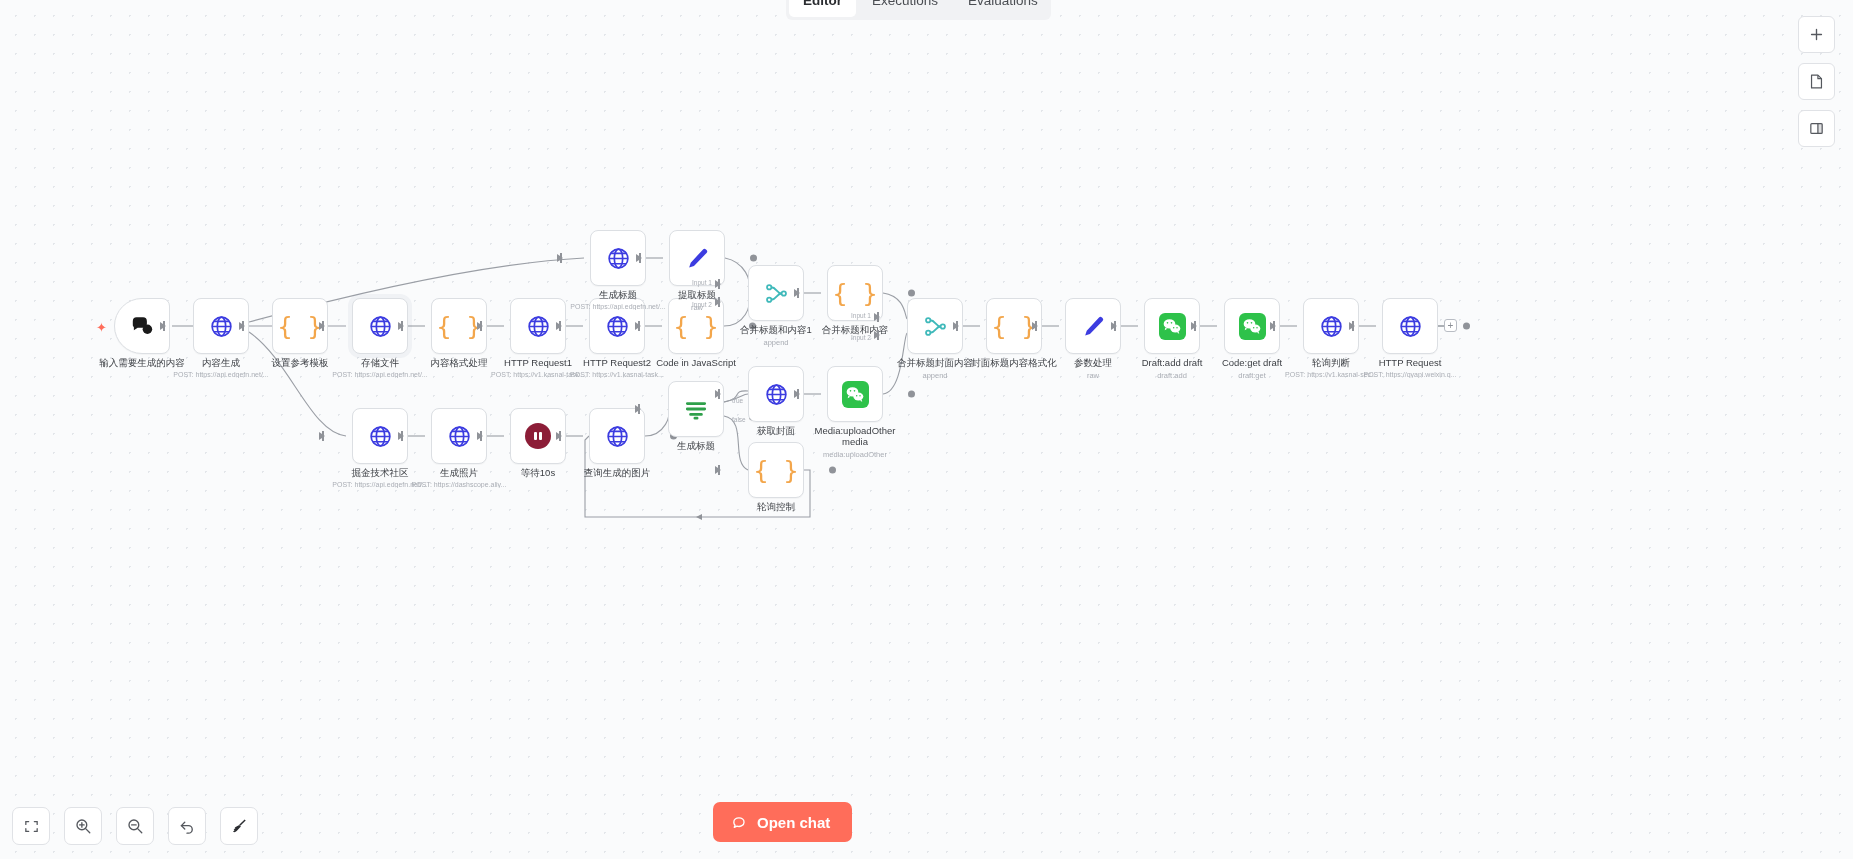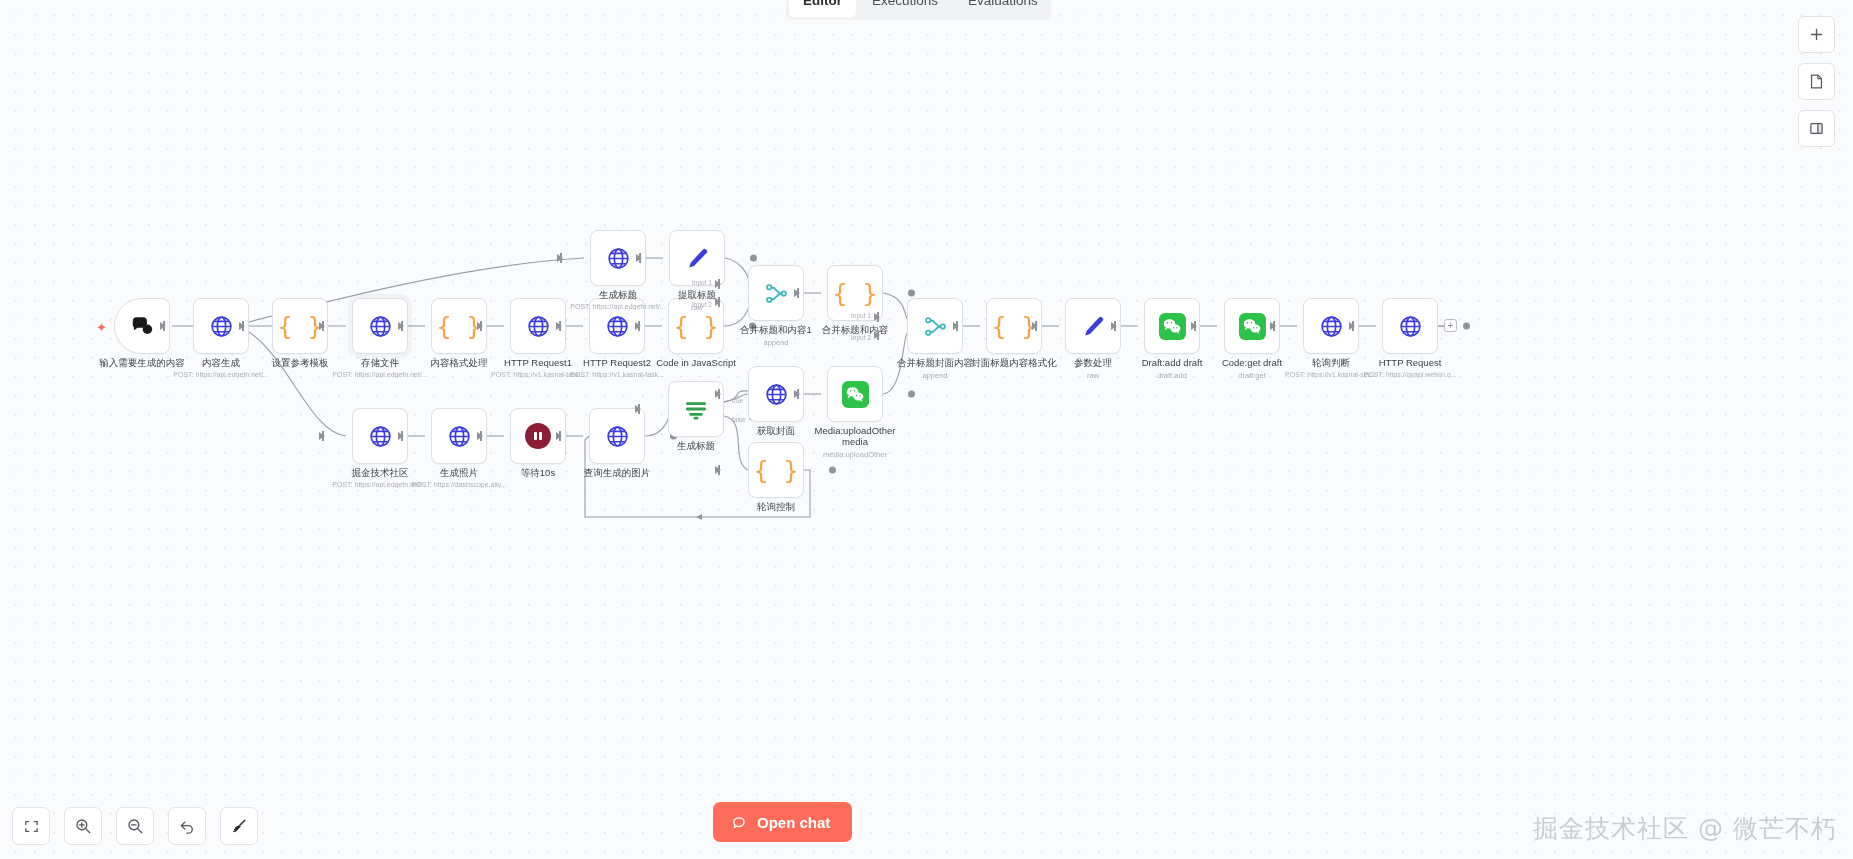--- a/index.html
+++ b/index.html
@@ -713,15 +713,14 @@
     </div>
   </div>
 
   <button class="open-chat">
     <svg width="17" height="17" viewBox="0 0 24 24" fill="none" stroke="#ffffff" stroke-width="1.9" stroke-linejoin="round">
       <path d="M4 11.5a7.2 6 0 1114.4 0 7.2 6 0 01-9.9 5.6L4.6 18.8l1.2-3A6 6 0 014 11.5z"></path>
     </svg>
     <span>Open chat</span>
   </button>
 
-  <div class="watermark">掘金技术社区 @ 微芒不朽</div>
 
 </div>
 
 </body></html>

